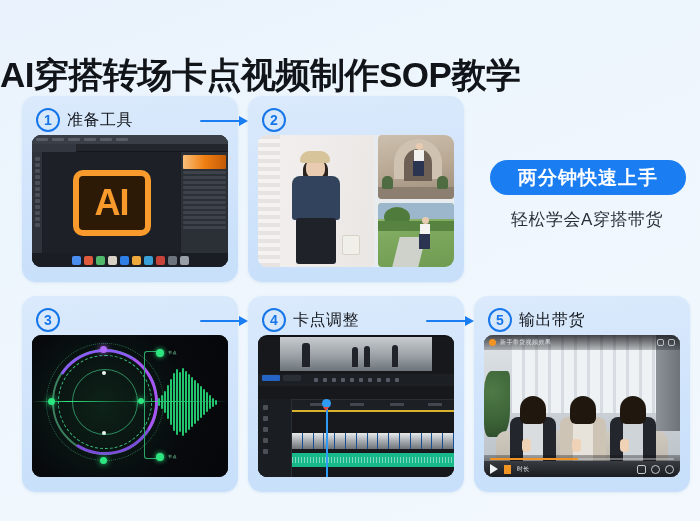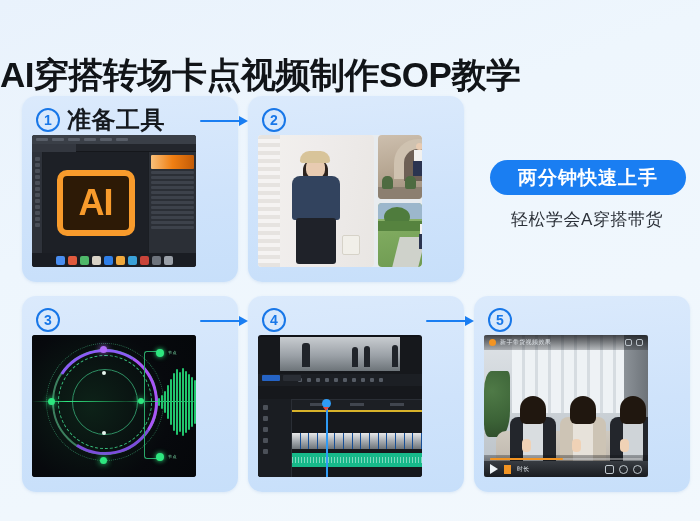--- a/index.html
+++ b/index.html
@@ -49,28 +49,28 @@
   .step-circle {
     width: 24px; height: 24px; flex: 0 0 24px;
     border: 2px solid #1877e8;
     border-radius: 50%;
     color: #1877e8;
     font-size: 14px; font-weight: bold;
     display: flex; align-items: center; justify-content: center;
     line-height: 1;
   }
   .step-label {
-    font-size: 24px; font-weight: bold; color: #15191e;
+    font-size: 16px; font-weight: normal; color: #15191e;
     letter-spacing: .5px; white-space: nowrap;
   }
 
   .thumb {
     position: relative;
-    width: 164px; height: 132px;
-    border-radius: 3px;
+    width: 196px; height: 132px;
+    border-radius: 9px;
     overflow: hidden;
     background: #101217;
   }
   .card-3 .thumb, .card-4 .thumb, .card-5 .thumb { height: 142px; }
 
   
   .arrow {
     position: absolute;
     height: 12px;
     display: flex; align-items: center;
@@ -508,20 +508,21 @@
 </div>
 
 <div class="arrow arrow-2">
   <div class="shaft"></div>
   <div class="head"></div>
 </div>
 
 <div class="card card-4">
   <div class="card-head">
     <div class="step-circle">4</div>
+    <div class="step-label">卡点调整</div>
   </div>
   <div class="thumb">
     <div class="editor">
       <div class="ed-preview">
         <div class="ed-person" style="left:22px;height:24px;width:8px;"></div>
         <div class="ed-person" style="left:72px;height:20px;"></div>
         <div class="ed-person" style="left:84px;height:21px;"></div>
         <div class="ed-person" style="left:112px;height:22px;"></div>
       </div>
       <div class="ed-toolbar">
@@ -582,20 +583,21 @@
 </div>
 
 <div class="arrow arrow-3">
   <div class="shaft"></div>
   <div class="head"></div>
 </div>
 
 <div class="card card-5">
   <div class="card-head">
     <div class="step-circle">5</div>
+    <div class="step-label">输出带货</div>
   </div>
   <div class="thumb">
     <div class="player">
       <div class="pl-scene">
         <div class="pl-window"></div>
         <div class="pl-curtain"></div>
         <div class="pl-plant"></div>
         <div class="pl-sofa"></div>
         <div class="person" style="left:26px;">
           <div class="p-head">

